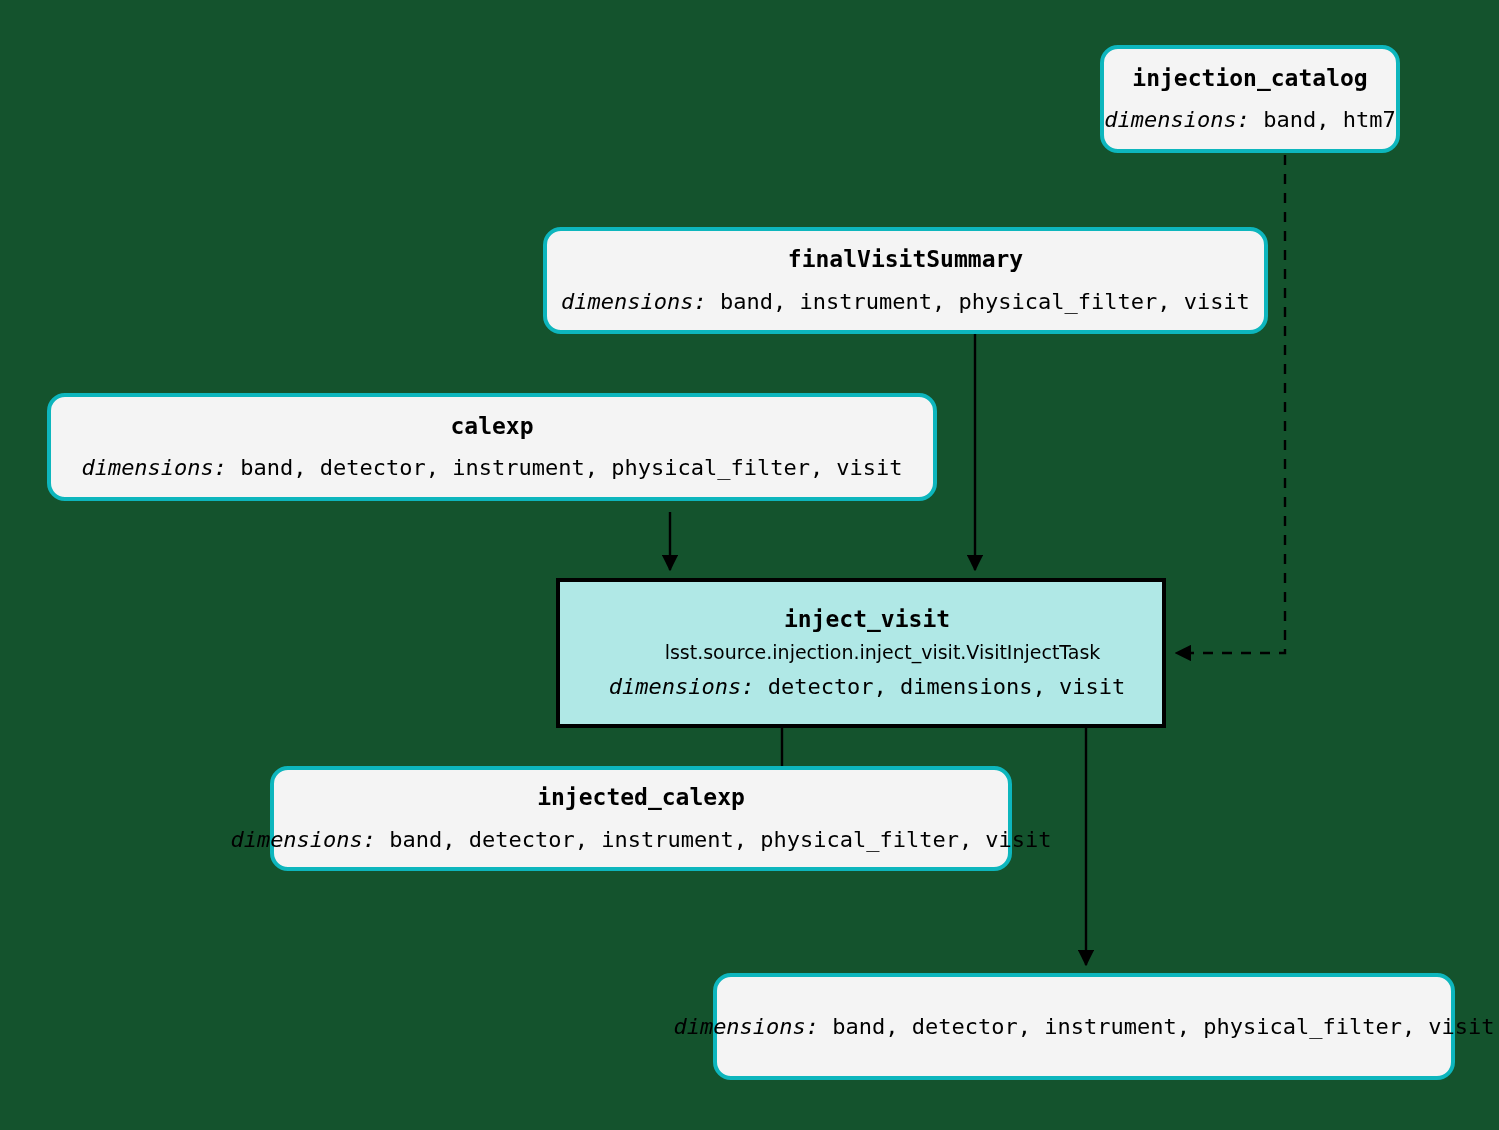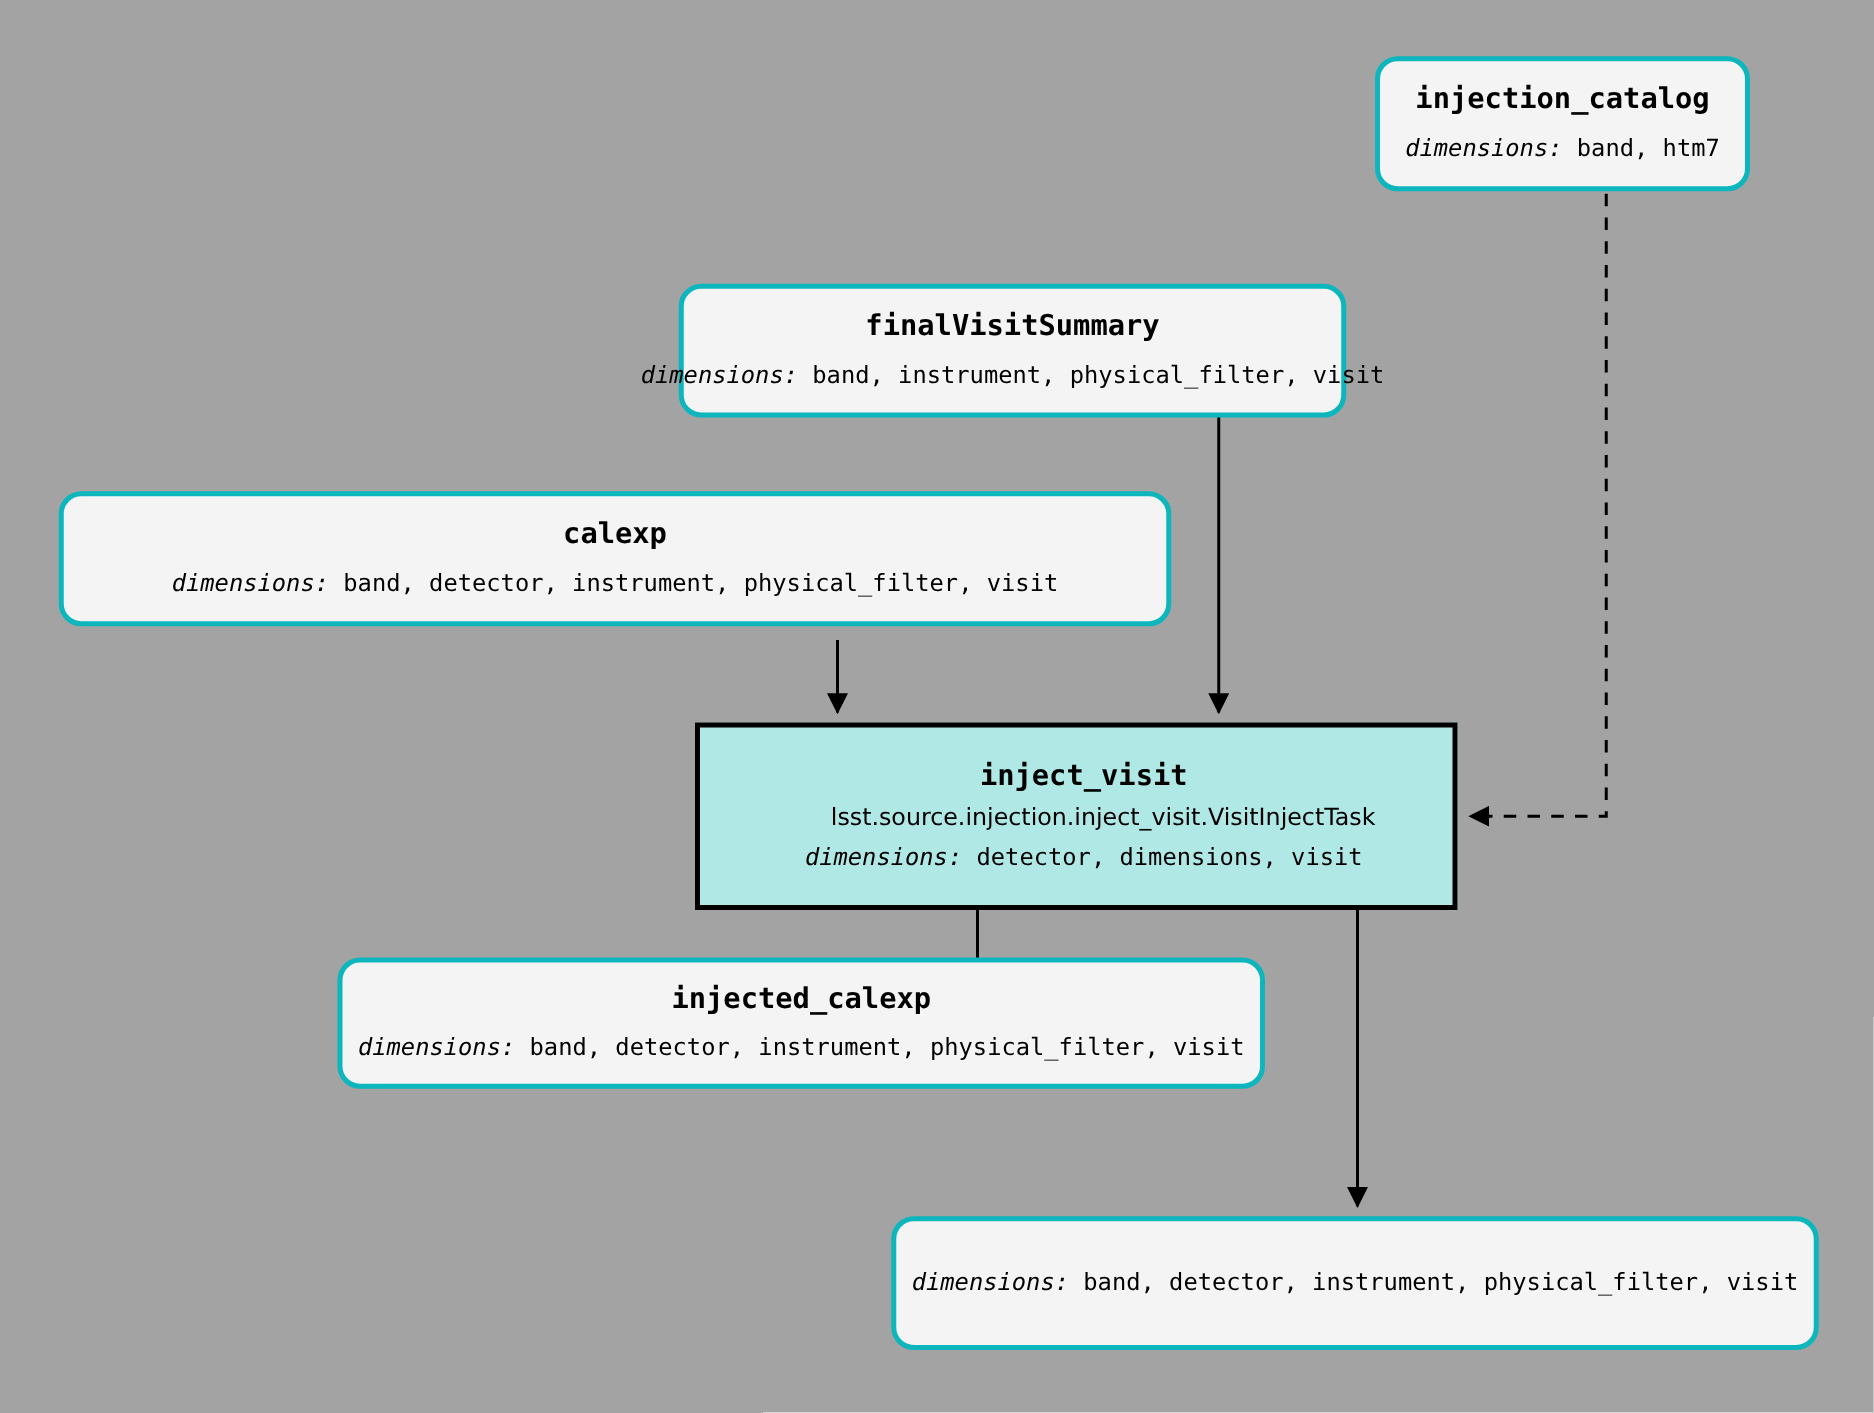--- a/index.html
+++ b/index.html
@@ -7,21 +7,21 @@
     padding: 0;
     background: #ffffff;
   }
   body {
     font-family: "DejaVu Sans Mono", monospace;
   }
   #canvas {
     position: relative;
     width: 1499px;
     height: 1130px;
-    background: #a3a3a3;
+    background: #14532d;
     overflow: hidden;
   }
   #edges {
     position: absolute;
     left: 0;
     top: 0;
     width: 1499px;
     height: 1130px;
     pointer-events: none;
   }
@@ -47,21 +47,21 @@
   .node-title {
     font-family: "DejaVu Sans Mono", monospace;
     font-weight: bold;
     font-size: 23px;
     color: #000000;
     letter-spacing: 0px;
     line-height: 1.1;
   }
   .node-dims {
     font-family: "DejaVu Sans Mono", monospace;
-    font-size: 19px;
+    font-size: 22px;
     color: #000000;
     line-height: 1.15;
     white-space: nowrap;
     text-align: center;
   }
   .node-dims .kw {
     font-style: italic;
   }
   .node-class {
     font-family: "DejaVu Sans", sans-serif;
@@ -105,21 +105,21 @@
     <g>
       <path d="M 1086 728 L 1086 965" stroke="#000000" stroke-width="2.4" fill="none" marker-end="url(#arrow)"></path>
     </g>
   </svg>
 
   <div class="node dataset" style="left:1100px; top:45px; width:300px; height:108px;">
     <div class="node-title gap-title">injection_catalog</div>
     <div class="node-dims"><span class="kw">dimensions:</span><span> band, htm7</span></div>
   </div>
 
-  <div class="node dataset" style="left:543px; top:227px; width:534px; height:107px;">
+  <div class="node dataset" style="left:543px; top:227px; width:725px; height:107px;">
     <div class="node-title gap-title">finalVisitSummary</div>
     <div class="node-dims"><span class="kw">dimensions:</span><span> band, instrument, physical_filter, visit</span></div>
   </div>
 
   <div class="node dataset" style="left:47px; top:393px; width:890px; height:108px;">
     <div class="node-title gap-title">calexp</div>
     <div class="node-dims"><span class="kw">dimensions:</span><span> band, detector, instrument, physical_filter, visit</span></div>
   </div>
 
   <div class="node task" style="left:556px; top:578px; width:610px; height:150px;padding-left:12px;">

